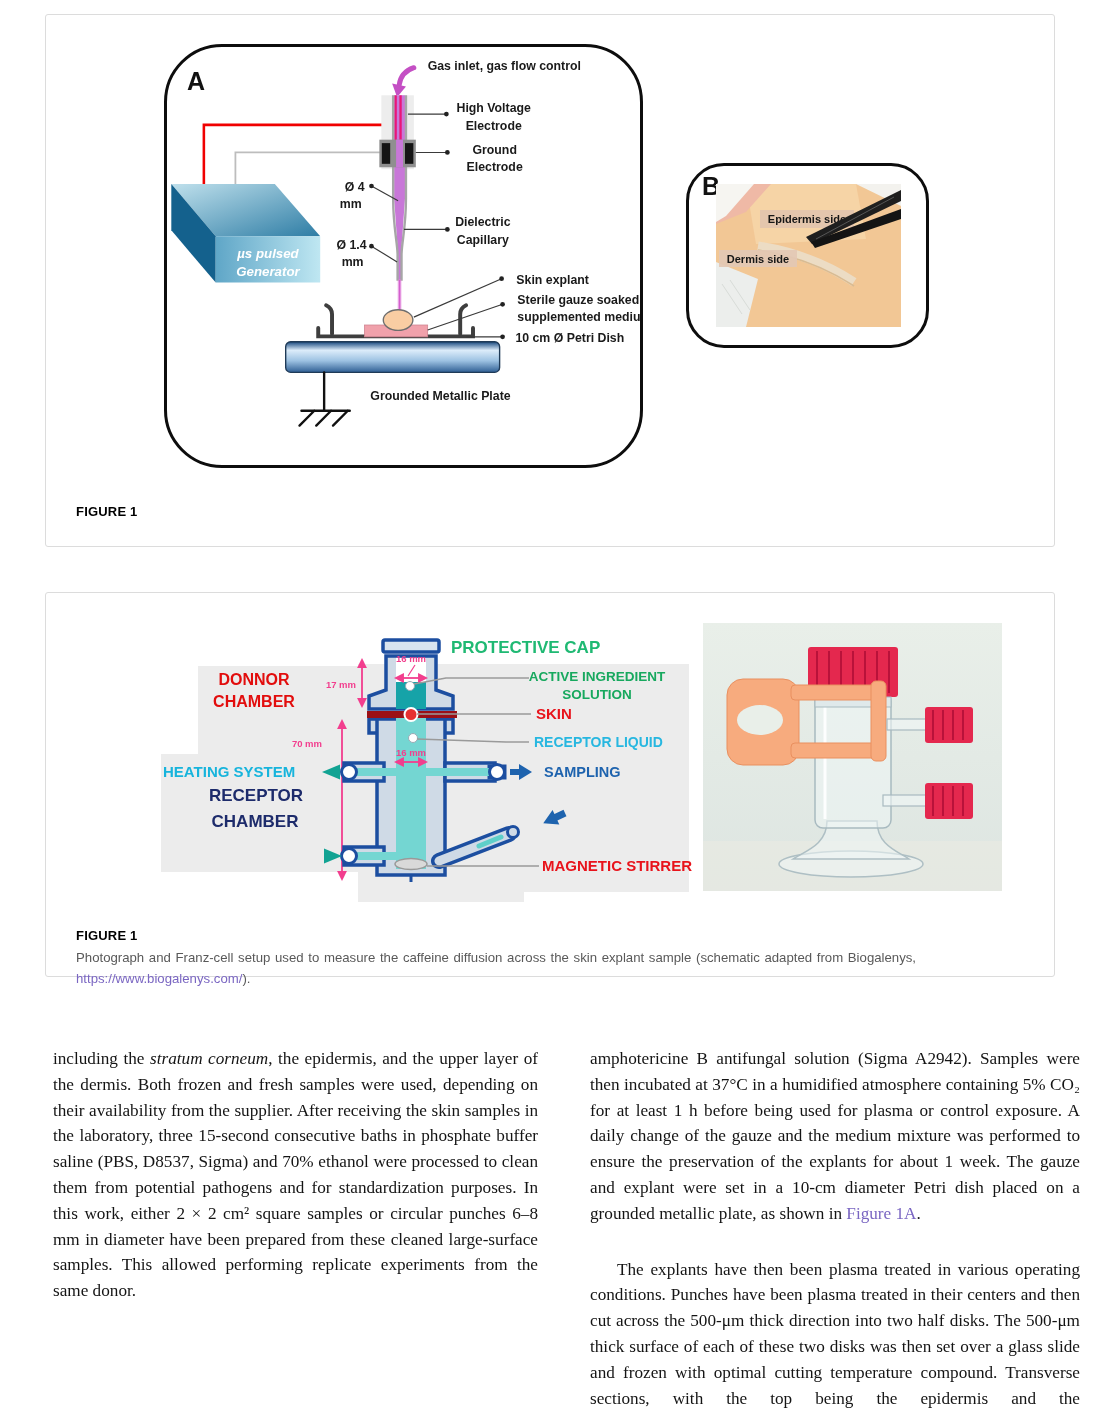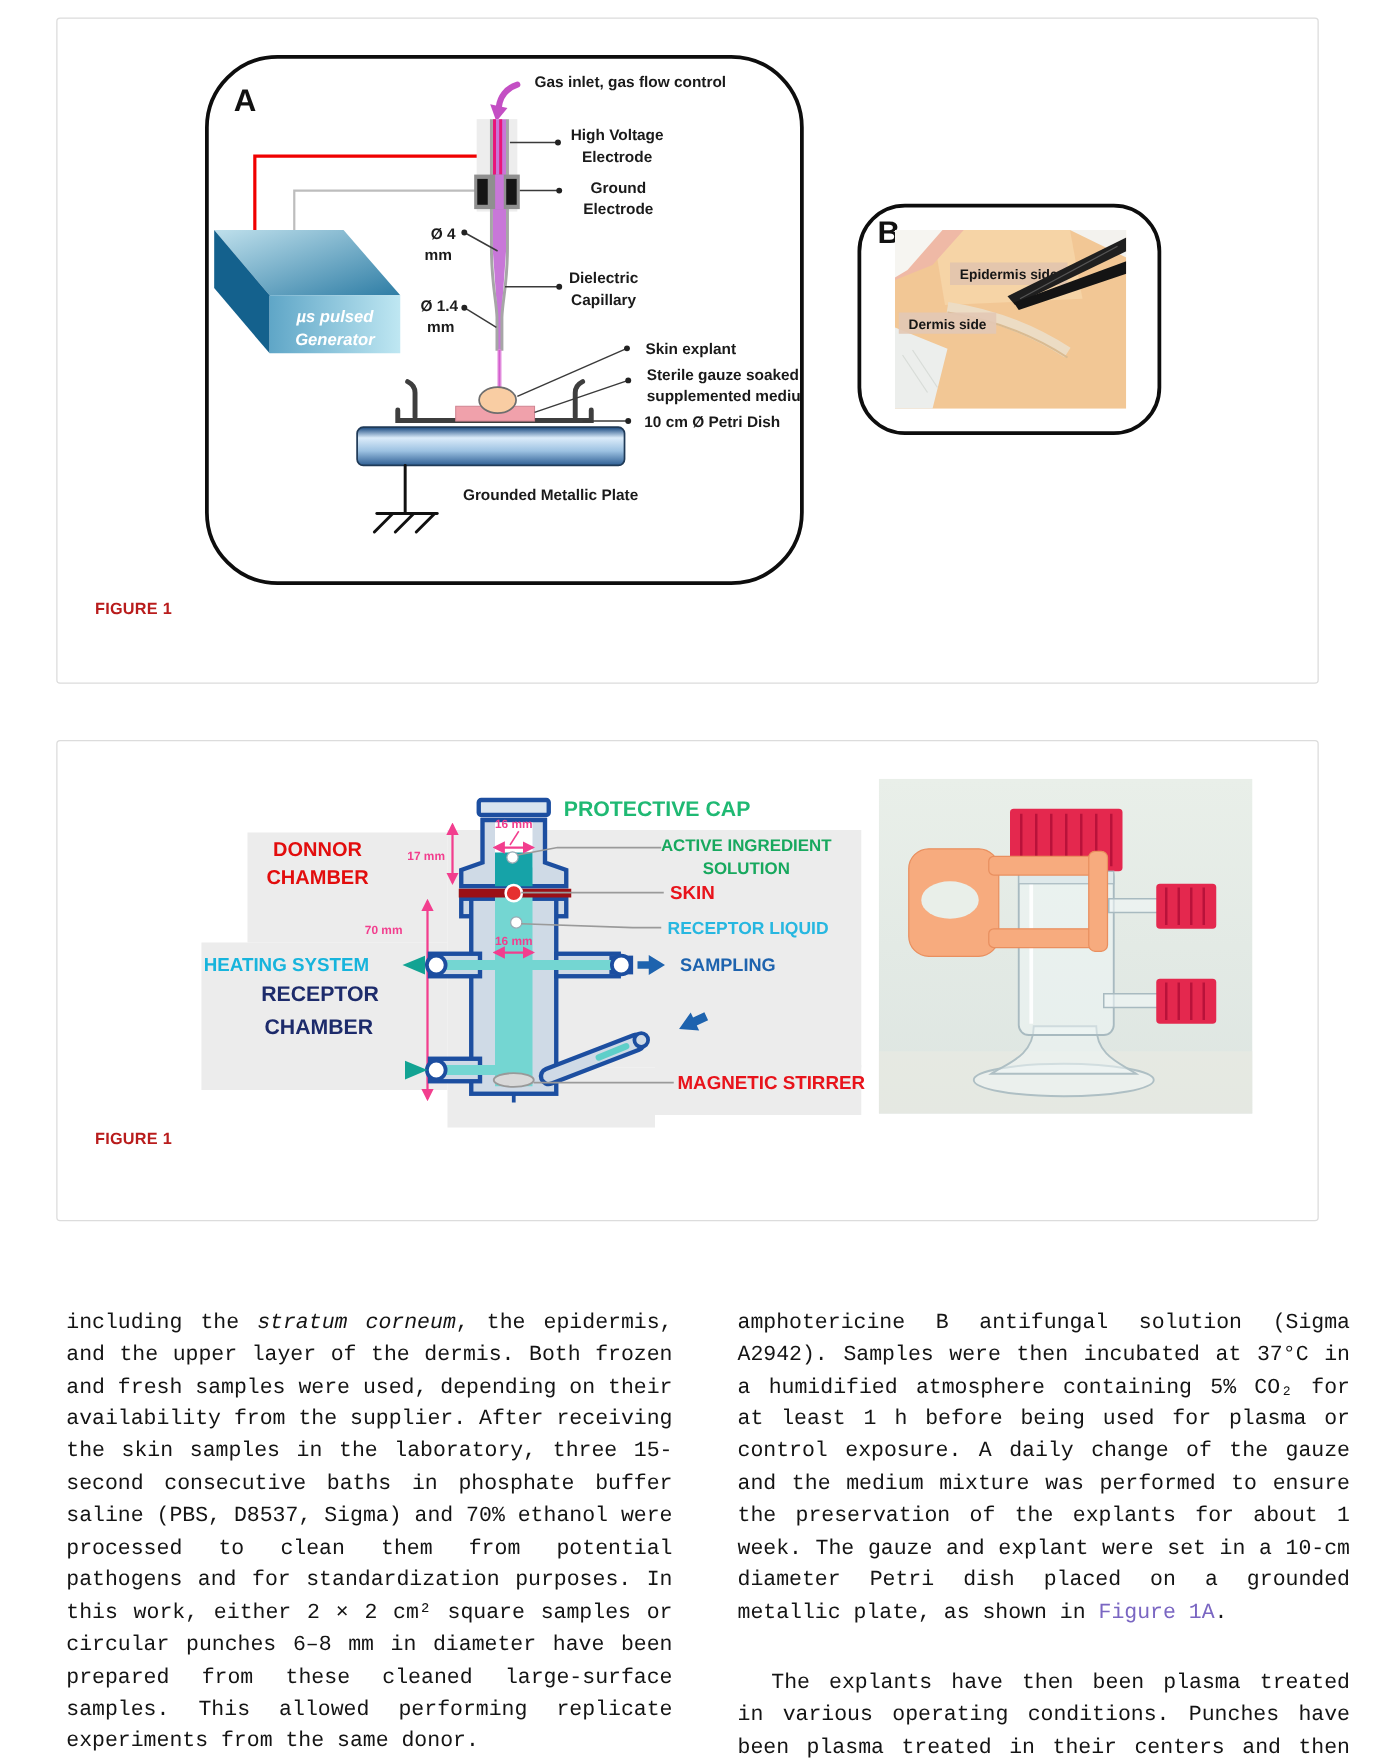--- a/index.html
+++ b/index.html
@@ -10,37 +10,37 @@
   #card2{top:592px;height:383px;}
   .panel{position:absolute;border:3px solid #0d0d0d;background:#fff;box-sizing:border-box;}
   #panelA{left:118px;top:29px;width:479px;height:424px;border-radius:58px;}
   #panelB{left:640px;top:148px;width:243px;height:185px;border-radius:38px;}
   .panel-letter{position:absolute;font:700 25px "Liberation Sans",sans-serif;color:#111;}
   #panelA .panel-letter{left:20px;top:20px;}
   #panelB .panel-letter{left:13px;top:6px;}
   .caption{position:absolute;left:30px;width:930px;}
   #card1 .caption{top:464px;}
   #card2 .caption{top:310px;}
-  .cap-title{font:700 13px "Liberation Sans",sans-serif;color:#b91c1c;letter-spacing:.2px;margin-bottom:4px;}
+  .cap-title{font:700 13px "Liberation Sans",sans-serif;color:#000000;letter-spacing:.2px;margin-bottom:4px;margin-top:25px;}
   .cap-text{font:400 13.2px "Liberation Sans",sans-serif;color:#595959;line-height:21px;word-spacing:1px;}
   .seg-b{font-weight:700;color:#4a4a4a;}
   .seg-i{font-style:italic;}
   .seg-link{color:#7a66c2;}
   
   .t1{font-family:"Liberation Sans",sans-serif;font-weight:600;font-size:12.5px;fill:#1a1a1a;}
   .t1b{font-weight:800;}
   .gen{font-family:"Liberation Sans",sans-serif;font-weight:700;font-style:italic;font-size:13.5px;fill:#ffffff;}
   .dimtxt{font-family:"Liberation Sans",sans-serif;font-weight:600;font-size:12.5px;fill:#1a1a1a;}
   
   .f2{font-family:"Liberation Sans",sans-serif;font-weight:700;}
   .dim2{font-family:"Liberation Sans",sans-serif;font-weight:700;font-size:9.5px;fill:#f23e8e;}
   .chip-label{font-family:"Liberation Sans",sans-serif;font-weight:700;font-size:11px;fill:#161616;}
   
   .body-text{position:absolute;top:1046px;}
-  .col{position:absolute;top:0;font-family:Liberation Mono, monospace;font-size:17.2px;
+  .col{position:absolute;top:0;font-family:Liberation Serif, serif;font-size:17.2px;
        line-height:25.8px;color:#141414;text-align:justify;}
   #colL{left:53px;width:485px;}
   #colR{left:590px;width:490px;}
   .col p{margin:0;}
   .col p.indent{text-indent:27px;}
   .col p.jlast{text-align-last:justify;margin-top:30px;}
 </style>
 </head>
 <body>
 
@@ -336,20 +336,21 @@
           <line x1="230" y1="163" x2="230" y2="193"></line>
             <line x1="240" y1="163" x2="240" y2="193"></line>
           <line x1="250" y1="163" x2="250" y2="193"></line>
             <line x1="260" y1="163" x2="260" y2="193"></line>
         </g>
       </g>
     </svg>
 
     <div class="caption">
       <div class="cap-title">FIGURE 1</div>
+      <div class="cap-text"><span>Photograph and Franz-cell setup used to measure the caffeine diffusion across the skin explant sample (schematic adapted from Biogalenys, </span><span class="seg-link">https://www.biogalenys.com/</span><span>).</span></div>
     </div>
   </section>
 
   <main class="body-text">
     <div class="col" id="colL">
       <p><span>including the </span><span class="seg-i">stratum corneum</span><span>, the epidermis, and the upper layer of the dermis. Both frozen and fresh samples were used, depending on their availability from the supplier. After receiving the skin samples in the laboratory, three 15-second consecutive baths in phosphate buffer saline (PBS, D8537, Sigma) and 70% ethanol were processed to clean them from potential pathogens and for standardization purposes. In this work, either 2 × 2 cm² square samples or circular punches 6–8 mm in diameter have been prepared from these cleaned large-surface samples. This allowed performing replicate experiments from the same donor.</span></p>
     </div>
     <div class="col" id="colR">
       <p><span>amphotericine B antifungal solution (Sigma A2942). Samples were then incubated at 37°C in a humidified atmosphere containing 5% CO₂ for at least 1 h before being used for plasma or control exposure. A daily change of the gauze and the medium mixture was performed to ensure the preservation of the explants for about 1 week. The gauze and explant were set in a 10-cm diameter Petri dish placed on a grounded metallic plate, as shown in </span><span class="seg-link">Figure 1A</span><span>.</span></p>
       <p class="indent jlast"><span>The explants have then been plasma treated in various operating conditions. Punches have been plasma treated in their centers and then cut across the 500-μm thick direction into two half disks. The 500-μm thick surface of each of these two disks was then set over a glass slide and frozen with optimal cutting temperature compound. Transverse sections, with the top being the epidermis and the</span></p>

